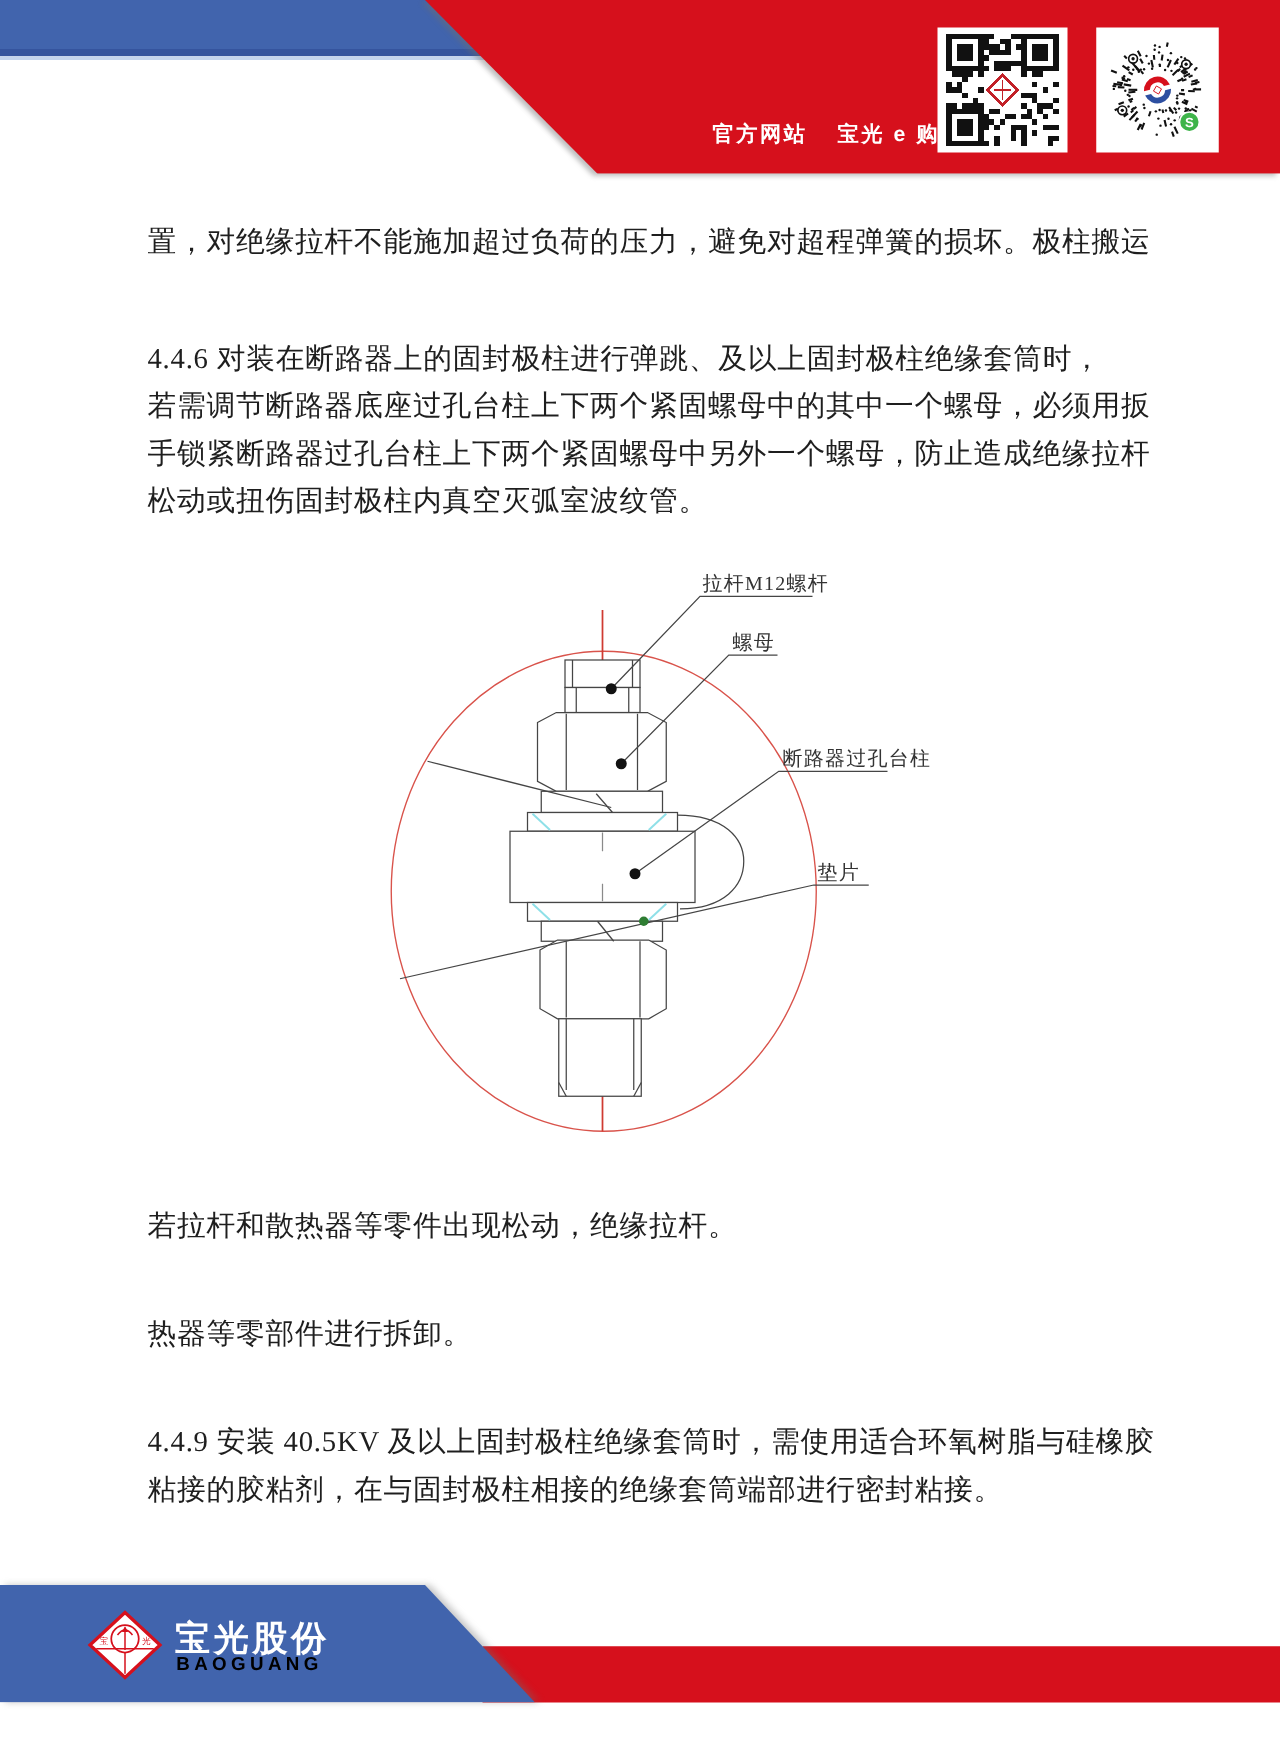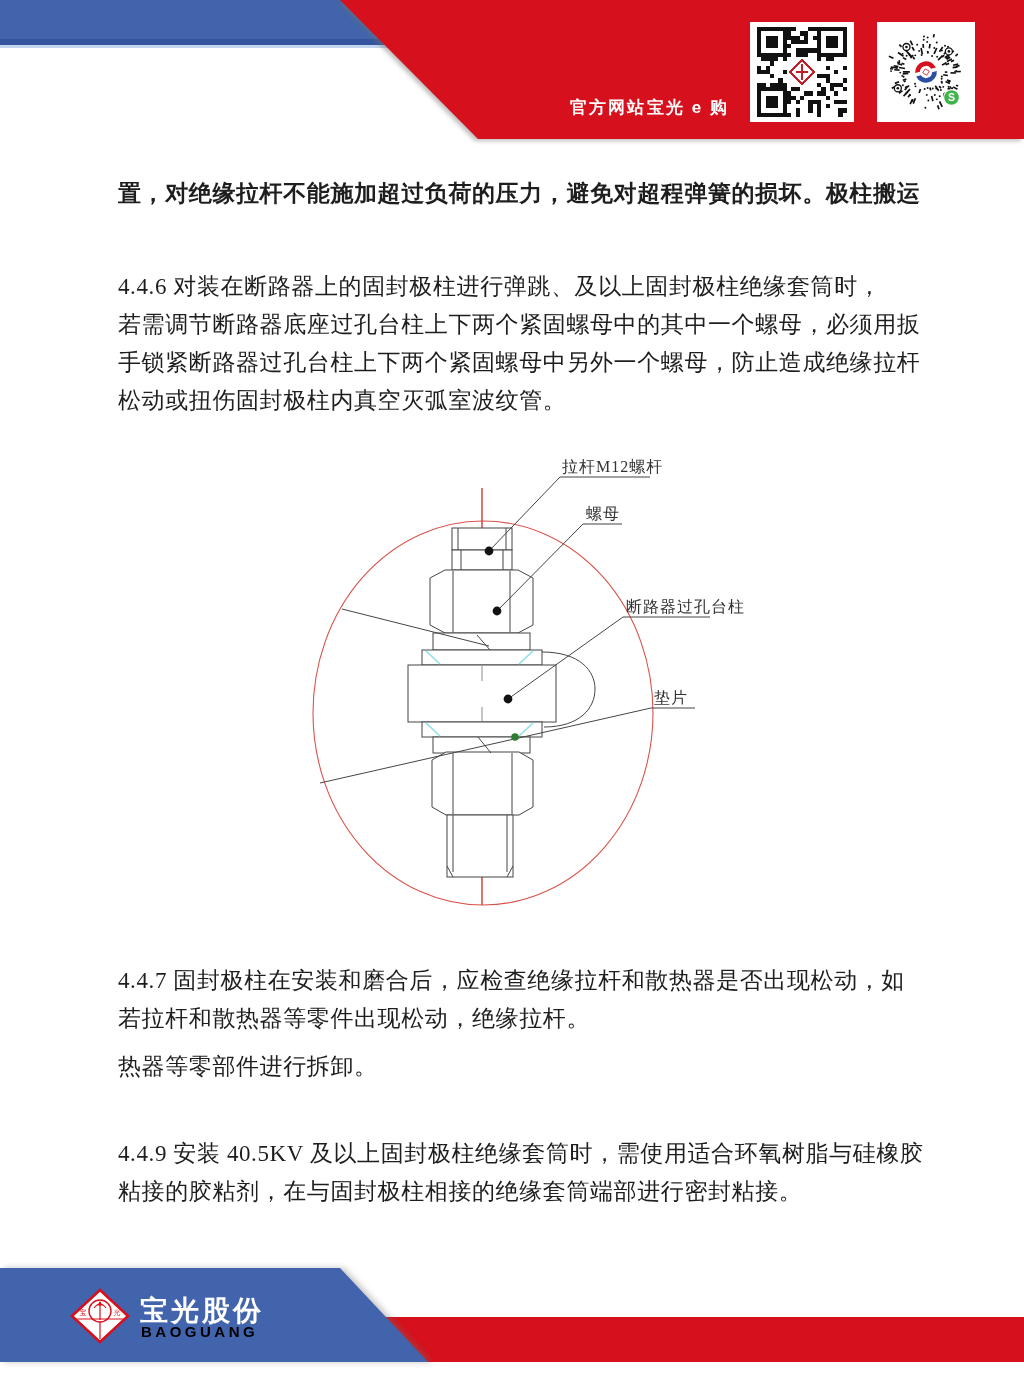--- a/index.html
+++ b/index.html
@@ -18,31 +18,31 @@
   .top-red{
     position:absolute;left:0;top:0;width:1024px;height:139px;background:#d6101c;
     clip-path:polygon(340px 0,1024px 0,1024px 139px,478px 139px);
   }
   .nav-item{
     position:absolute;top:96px;color:#ffffff;z-index:3;
     font-family:"Liberation Sans","DejaVu Sans",sans-serif;
     font-size:17px;font-weight:600;letter-spacing:2px;white-space:nowrap;margin-left:25px;
   }
   .nav-official{left:545px;}
-  .nav-shop{left:622px;}
+  .nav-shop{left:645px;}
   .qr-box{position:absolute;top:22px;background:#ffffff;z-index:3;}
   .qr1{left:750px;width:104px;height:100px;}
   .qr2{left:877px;width:98px;height:100px;}
   .qr-box svg{display:block;margin:5px auto;}
   
   .para{
     position:absolute;left:118px;font-size:23px;line-height:38px;color:#1e1e1e;
     letter-spacing:.6px;white-space:nowrap;z-index:1;
   }
-  .p1{top:175px;font-weight:bold;} .p2{top:268px;} .p3{top:962px;} .p4{top:1048px;} .p5{top:1135px;}
+  .p1{top:175px;} .p2{top:268px;} .p3{top:962px;} .p4{top:1048px;} .p5{top:1135px;}
   
   .diagram{position:absolute;left:280px;top:440px;z-index:1;}
   .diagram text{font-size:16px;fill:#333;letter-spacing:1px;}
   
   .foot-red{position:absolute;left:386px;top:1317px;width:638px;height:45px;background:#d6101c;z-index:1;}
   .foot-blue-wrap{position:absolute;left:0;top:1268px;width:440px;height:94px;z-index:2;
     filter:drop-shadow(4px 0 3px rgba(110,110,110,.4));}
   .foot-blue{
     position:absolute;left:0;top:0;width:440px;height:94px;background:#4164ad;
     clip-path:polygon(0 0,340px 0,428px 94px,0 94px);
@@ -352,21 +352,20 @@
 </div>
 
 <div class="para p2">
   <div>4.4.6 对装在断路器上的固封极柱进行弹跳、及以上固封极柱绝缘套筒时，</div>
   <div>若需调节断路器底座过孔台柱上下两个紧固螺母中的其中一个螺母，必须用扳</div>
   <div>手锁紧断路器过孔台柱上下两个紧固螺母中另外一个螺母，防止造成绝缘拉杆</div>
   <div>松动或扭伤固封极柱内真空灭弧室波纹管。</div>
 </div>
 
 <div class="para p3">
-  <div>4.4.7 固封极柱在安装和磨合后，应检查绝缘拉杆和散热器是否出现松动，如</div>
   <div>若拉杆和散热器等零件出现松动，绝缘拉杆。</div>
 </div>
 
 <div class="para p4">
   <div>热器等零部件进行拆卸。</div>
 </div>
 
 <div class="para p5">
   <div>4.4.9 安装 40.5KV 及以上固封极柱绝缘套筒时，需使用适合环氧树脂与硅橡胶</div>
   <div>粘接的胶粘剂，在与固封极柱相接的绝缘套筒端部进行密封粘接。</div>

